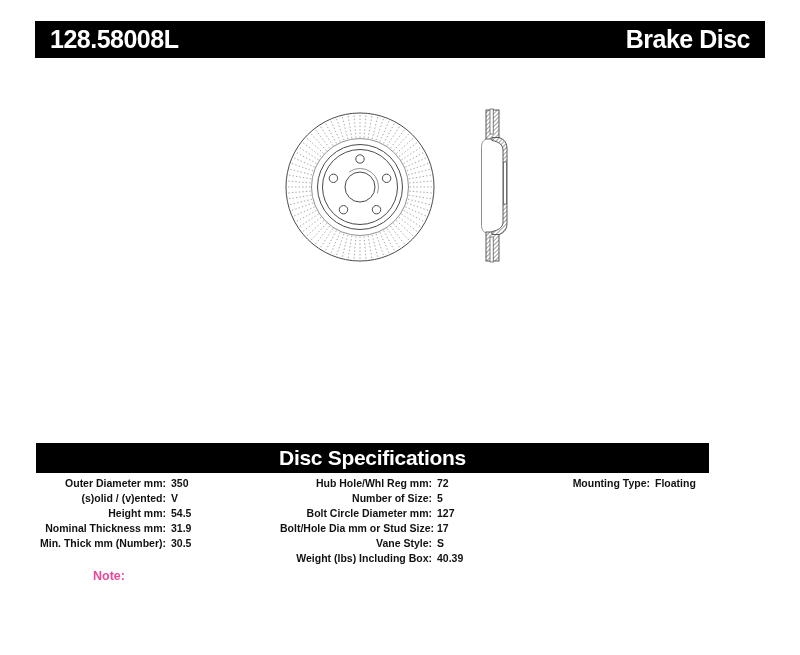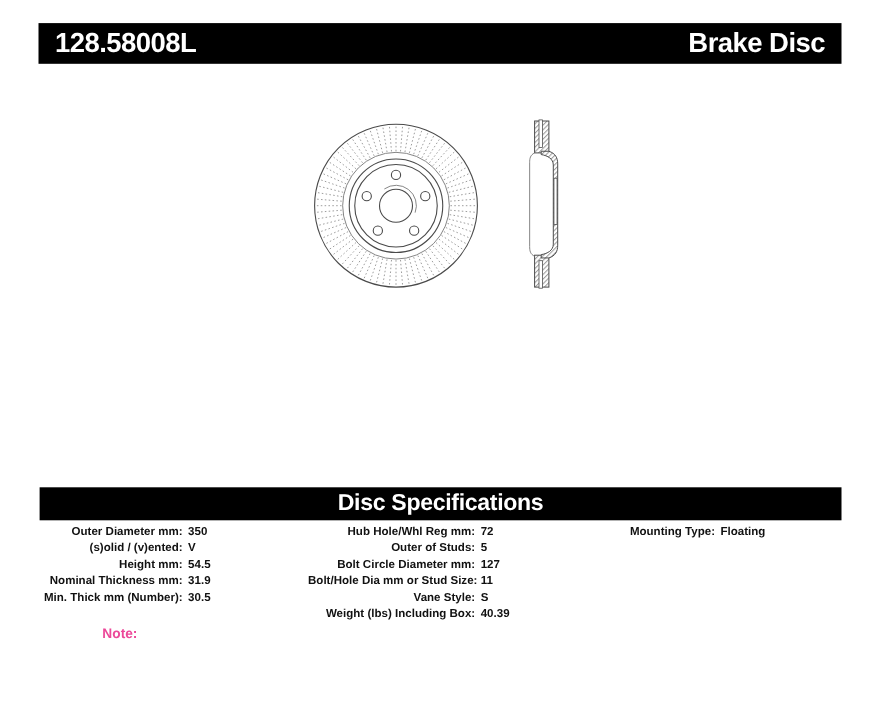--- a/index.html
+++ b/index.html
@@ -23,21 +23,21 @@
     font-weight:bold;font-size:25px;letter-spacing:-0.5px;
   }
   .drawing-svg{position:absolute;left:0;top:0;width:800px;height:655px;}
   .ln{fill:none;stroke:var(--line);stroke-width:1;}
   .ln-thin{fill:none;stroke:var(--line-soft);stroke-width:0.8;}
   .hatched{fill:url(#hatch);stroke:var(--line);stroke-width:0.9;}
   .slot{fill:#ffffff;stroke:var(--line);stroke-width:0.7;}
   #vanes line{stroke:var(--line-soft);stroke-width:0.65;stroke-dasharray:1.4 2.1;}
   .hole{fill:#ffffff;stroke:var(--line);stroke-width:1;}
   .specs-bar{
-    position:absolute;left:36px;top:443px;width:729px;height:30px;
+    position:absolute;left:36px;top:443px;width:673px;height:30px;
     background:var(--bar-bg);color:var(--bar-text);
     display:flex;justify-content:center;align-items:center;
     font-weight:bold;font-size:21px;letter-spacing:-0.3px;
   }
   .spec-col{position:absolute;top:475px;}
   .spec-col.c1{left:38px;}
   .spec-col.c2{left:280px;}
   .spec-col.c3{left:558px;}
   .spec-row{display:flex;height:15px;align-items:center;font-size:10.5px;font-weight:bold;color:#111;}
   .spec-label{text-align:right;white-space:nowrap;}
@@ -206,30 +206,30 @@
     <span class="spec-value">30.5</span>
   </div>
 </div>
 
 <div class="spec-col c2">
   <div class="spec-row">
     <span class="spec-label">Hub Hole/Whl Reg mm:</span>
     <span class="spec-value">72</span>
   </div>
   <div class="spec-row">
-    <span class="spec-label">Outer of Studs:</span>
+    <span class="spec-label">Number of Size:</span>
     <span class="spec-value">5</span>
   </div>
   <div class="spec-row">
     <span class="spec-label">Bolt Circle Diameter mm:</span>
     <span class="spec-value">127</span>
   </div>
   <div class="spec-row">
     <span class="spec-label">Bolt/Hole Dia mm or Stud Size:</span>
-    <span class="spec-value">11</span>
+    <span class="spec-value">17</span>
   </div>
   <div class="spec-row">
     <span class="spec-label">Vane Style:</span>
     <span class="spec-value">S</span>
   </div>
   <div class="spec-row">
     <span class="spec-label">Weight (lbs) Including Box:</span>
     <span class="spec-value">40.39</span>
   </div>
 </div>

